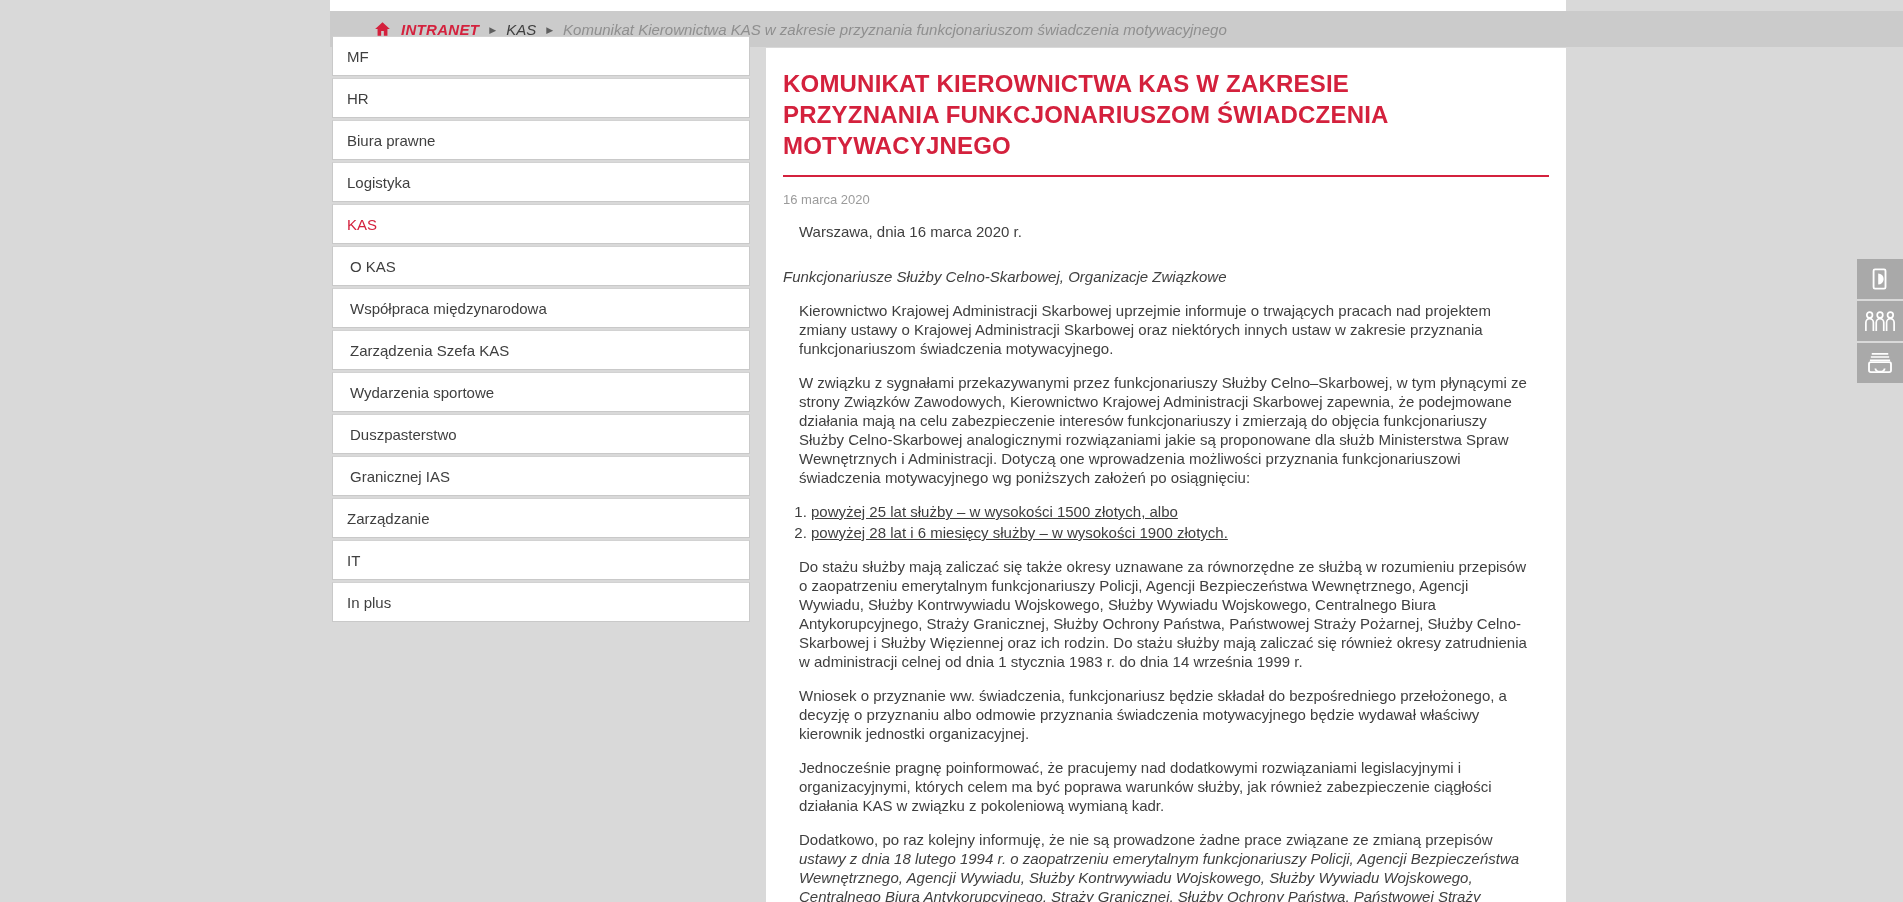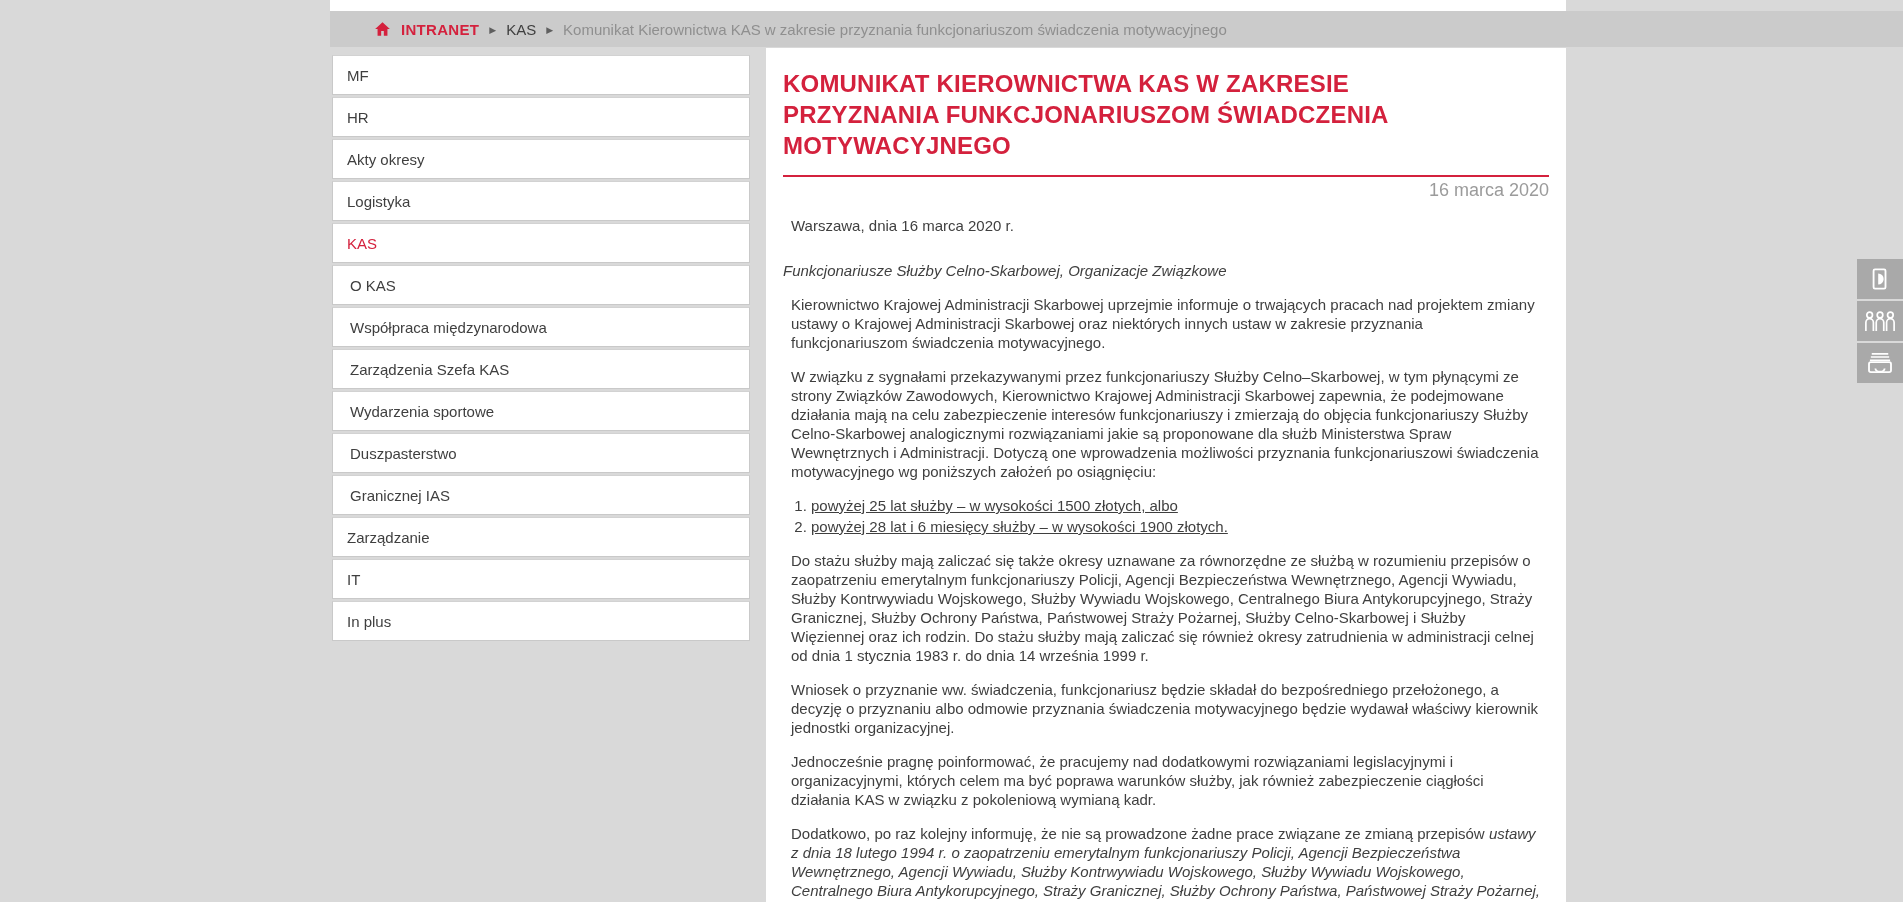--- a/index.html
+++ b/index.html
@@ -11,48 +11,48 @@
   }
   
   .top-strip{position:absolute;left:330px;top:0;width:1236px;height:11px;background:#ffffff;}
   
   .breadcrumb-bar{
     position:absolute;left:330px;top:11px;right:0;height:36px;
     background:#cbcbcb;display:flex;align-items:center;
     padding-left:44px;box-sizing:border-box;white-space:nowrap;overflow:hidden;
   }
   .crumbs{display:flex;align-items:center;gap:10px;font-size:15px;}
-  .crumb{color:#8f8f8f;}
+  .crumb{color:#8f8f8f;font-style:italic;}
   .crumb.c0{color:#d4213d;font-weight:bold;letter-spacing:.3px;}
   .crumb.c1{color:#3f3f3f;}
   .crumb-sep{color:#5f5f5f;font-size:9px;line-height:1;transform:translateY(1px);}
   .home-icon{width:17px;height:16px;margin-right:10px;flex:0 0 auto;}
   
-  .sidebar{position:absolute;left:332px;top:55px;width:418px;}
+  .sidebar{position:absolute;left:332px;top:36px;width:418px;}
   .side-item{
     background:#ffffff;border:1px solid #c9c9c9;border-top-color:#d2d2d2;
     height:40px;margin-bottom:2px;display:flex;align-items:center;
     padding-left:14px;box-sizing:border-box;
     font-size:15px;color:#3f3f3f;cursor:pointer;
   }
   .side-item.sub{padding-left:17px;}
   .side-item.active{color:#d4213d;}
   
   .content{
     position:absolute;left:766px;top:48px;width:800px;height:870px;
     background:#ffffff;box-sizing:border-box;padding:20px 17px 0 17px;
   }
   .article-title{
     color:#d4213d;font-size:24px;line-height:31px;font-weight:bold;
     max-width:680px;margin:0;letter-spacing:.2px;
   }
   .title-rule{height:2px;background:#d4213d;margin-top:14px;}
-  .article-date{color:#9b9b9b;font-size:18px;margin-top:3px;text-align:right;}
+  .article-date{color:#9b9b9b;font-size:13px;margin-top:15px;}
   .article-body{margin-top:6px;font-size:15px;line-height:19px;color:#3f3f3f;}
-  .article-body p{margin:15px 8px;}
+  .article-body p{margin:15px 16px;}
   .article-body p.salutation{margin:26px 0 4px 0;}
   .article-body em{font-style:italic;}
   .article-body ol{margin:12px 0;padding-left:28px;text-decoration:underline;}
   .article-body ol li{margin:2px 0;}
   
   .side-tools{position:absolute;right:0;top:259px;width:46px;display:flex;flex-direction:column;}
   .tool-btn{
     width:46px;height:40px;margin-bottom:2px;background:#a9a9a9;
     display:flex;align-items:center;justify-content:center;cursor:pointer;border:0;padding:0;
   }
@@ -79,21 +79,21 @@
 </div>
 
 <div class="sidebar">
     <div class="side-item">
       <span>MF</span>
     </div>
     <div class="side-item">
       <span>HR</span>
     </div>
     <div class="side-item">
-      <span>Akty okresy</span>
+      <span>Biura prawne</span>
     </div>
     <div class="side-item">
       <span>Logistyka</span>
     </div>
     <div class="side-item active">
       <span>KAS</span>
     </div>
     <div class="side-item sub">
       <span>O KAS</span>
     </div>

